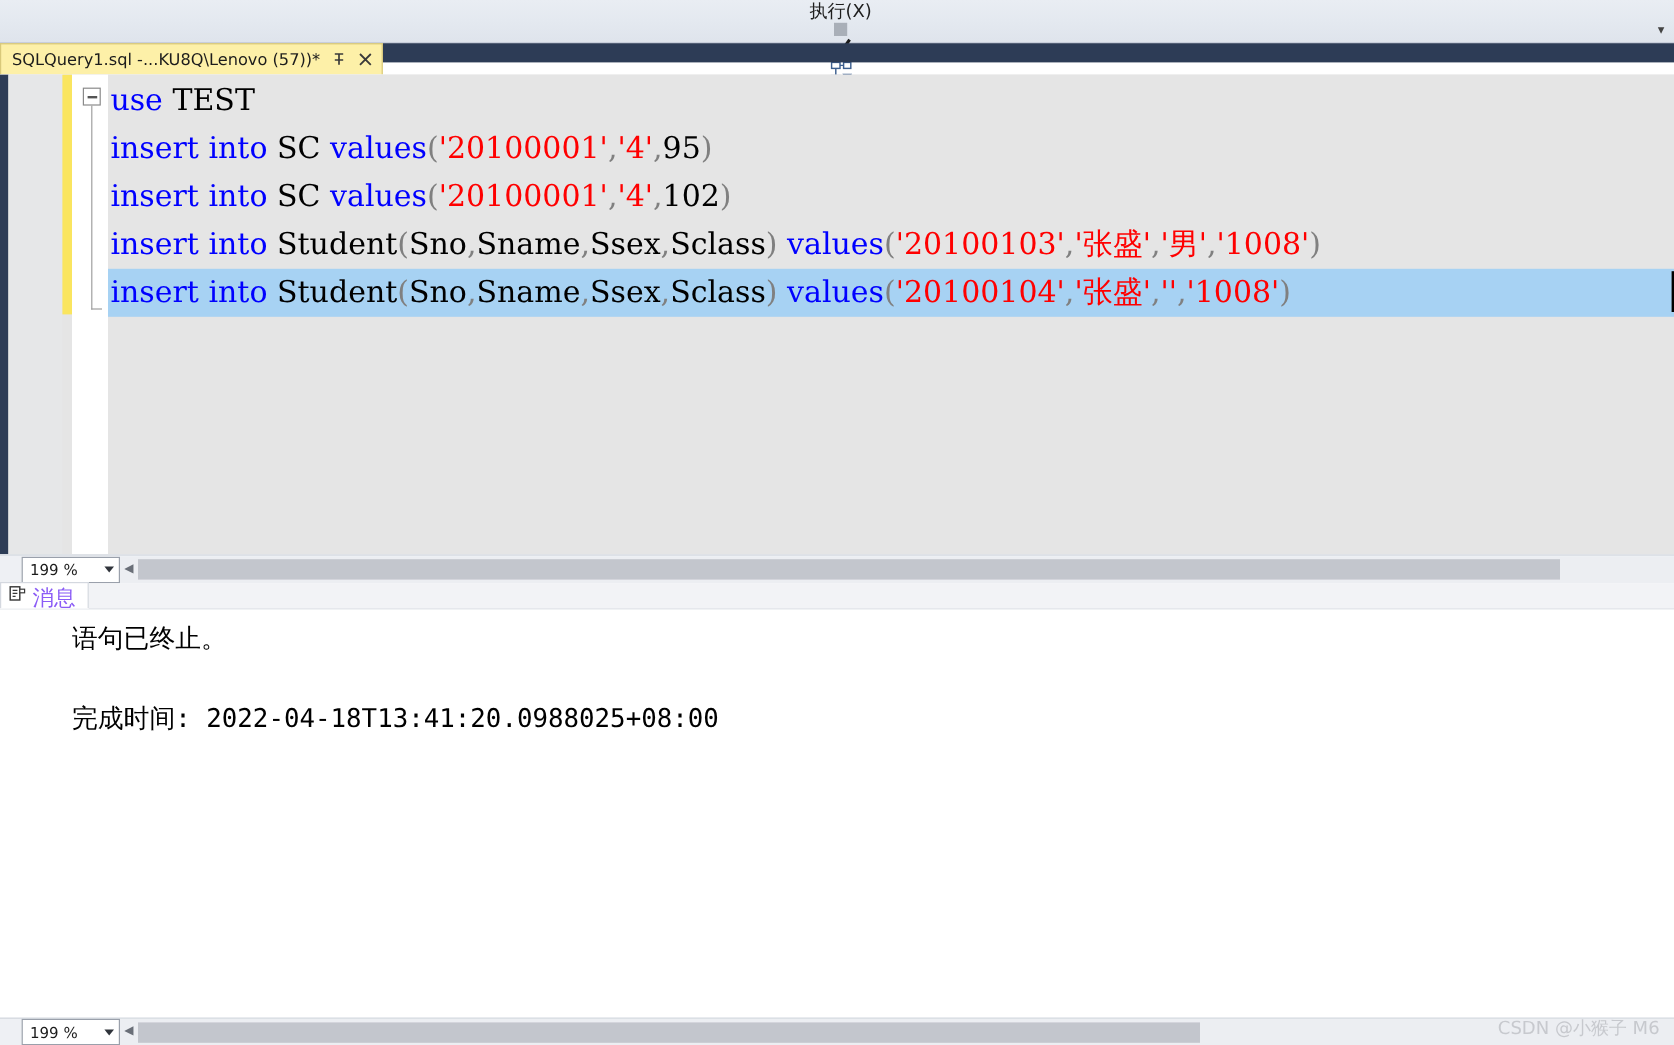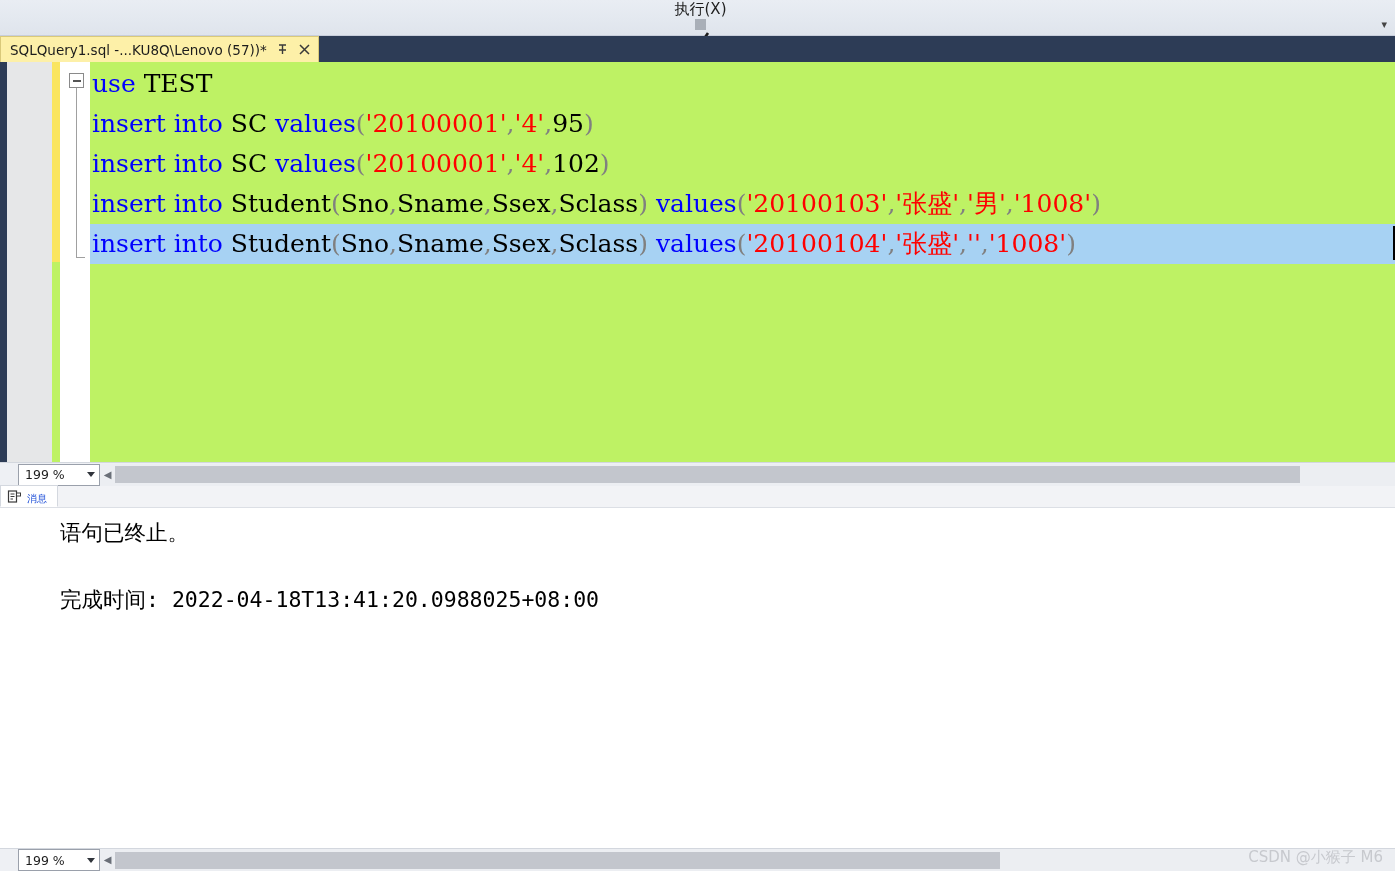--- a/index.html
+++ b/index.html
@@ -35,21 +35,21 @@
   .tb-btn.framed { border: 1px solid #3c5f8f; background: #f4f6fa; }
   .tb-sep { width: 1px; height: 22px; background: #b6bdc9; margin: 0 5px; }
   .tb-overflow {
     position: absolute; right: 8px; bottom: 4px;
     font-size: 11px; color: #444;
   }
   .sq-stop { width: 11px; height: 11px; background: #a9afb8; }
 
   
   #tabstrip {
-    height: 26px;
+    height: 16px;
     background: #2d3c56;
     display: flex; 
     position: relative;
   }
   #doc-tab {
     height: 26px;
     background: #fdf0a8;
     border: 1px solid #d9c97a; border-bottom: none;
     display: flex; align-items: center;
     padding: 0 7px 0 9px;
@@ -57,21 +57,21 @@
   }
   #doc-tab .tab-title {
     font-size: 13.5px; color: #1c1c1c; white-space: nowrap;
     font-family: "DejaVu Sans", sans-serif;
   }
   .tab-icon { margin-left: 9px; display: flex; align-items: center; }
 
   
   #editor-wrap {
     position: absolute; left: 0; top: 62px; right: 0; height: 400px;
-    background: #bef264;
+    background: #e5e5e5;
     display: flex;
     overflow: hidden;
   }
   #selection-margin { width: 7px; background: #2d3c56; flex: 0 0 7px; }
   #indicator-margin { width: 45px; background: #e6e7e8; flex: 0 0 45px; }
   #change-margin { width: 8px; flex: 0 0 8px; background: transparent; position: relative; }
   #change-bar { position: absolute; left: 0; top: 0; width: 8px; height: 200px; background: #fae55f; }
   #fold-margin {
     width: 30px; flex: 0 0 30px; position: relative; background: #fff;
   }
@@ -134,24 +134,24 @@
   .hs-track { flex: 1 1 auto; height: 17px; background: #eceef2; position: relative; }
   .hs-thumb { position: absolute; left: 0; top: 0; height: 17px; background: #c3c6cd; }
 
   
   #results-tabs {
     position: absolute; left: 0; top: 486px; right: 0; height: 22px;
     background: #f2f3f6; border-bottom: 1px solid #dcdfe5;
     display: flex; align-items: flex-end;
   }
   #msg-tab {
-    height: 22px; display: flex; align-items: flex-end;
+    height: 22px; display: flex; align-items: flex-start;
     padding: 0 10px 0 6px; background: #ffffff;
     border: 1px solid #d4d8df; border-bottom: 1px solid #fff;
-    font-size: 10px; color: #1d4ed8;
+    font-size: 18px; color: #8b5cf6;
     font-family: "DejaVu Sans", sans-serif;
   }
   #msg-tab .mt-label { margin-left: 5px; }
 
   #messages {
     position: absolute; left: 0; top: 508px; right: 0; bottom: 23px;
     background: #ffffff; overflow: hidden;
     padding: 6px 0 0 60px;
     font-family: "DejaVu Sans Mono", monospace;
     font-size: 21.5px; line-height: 37px;

